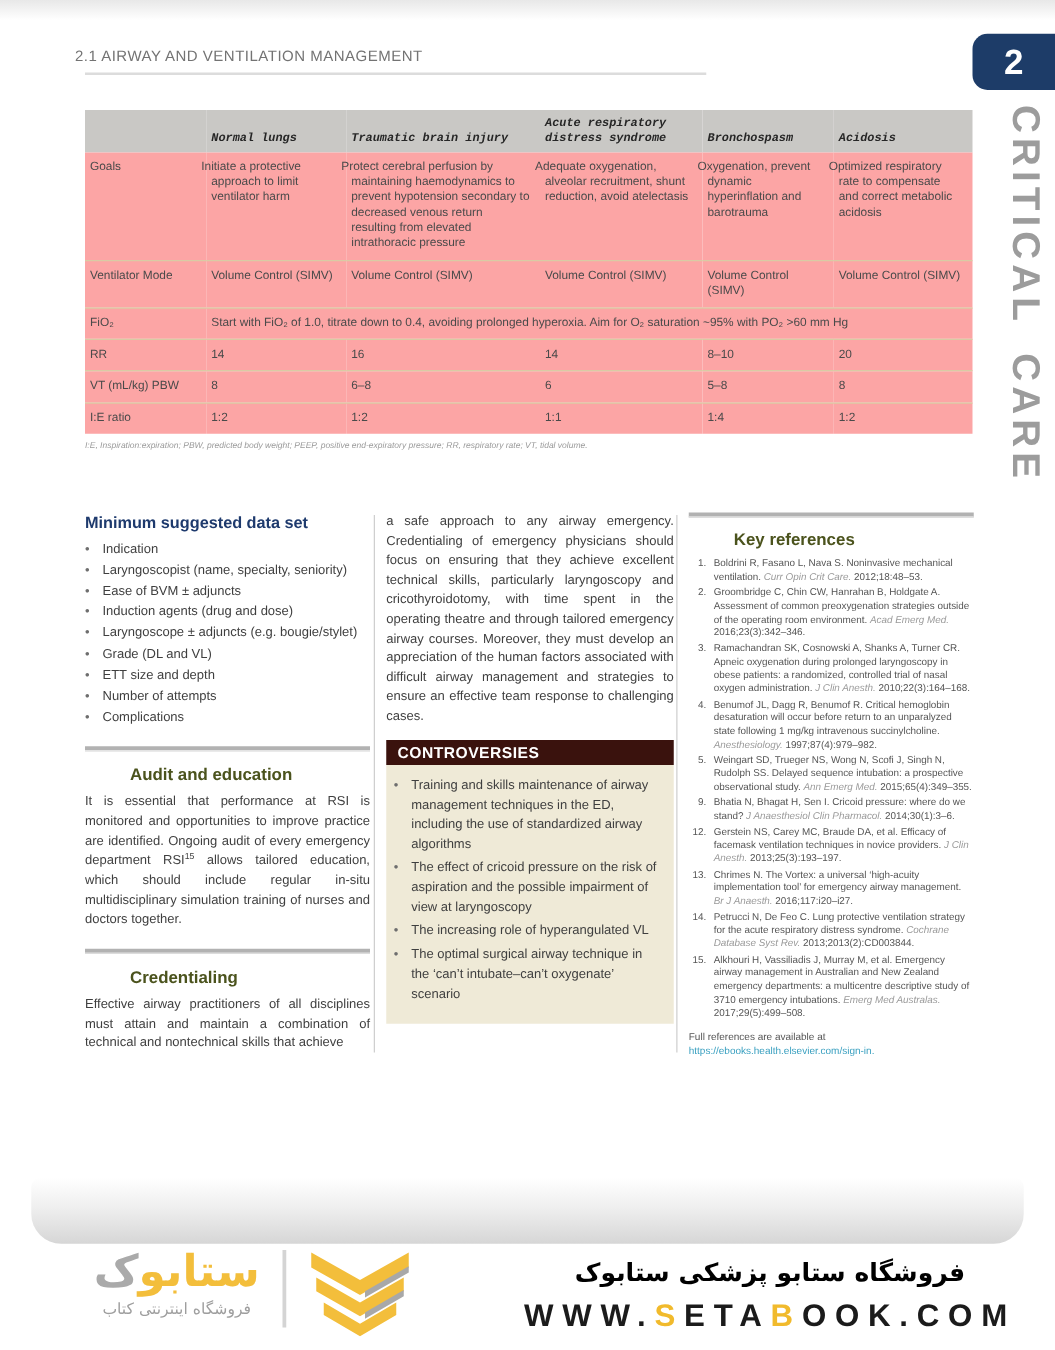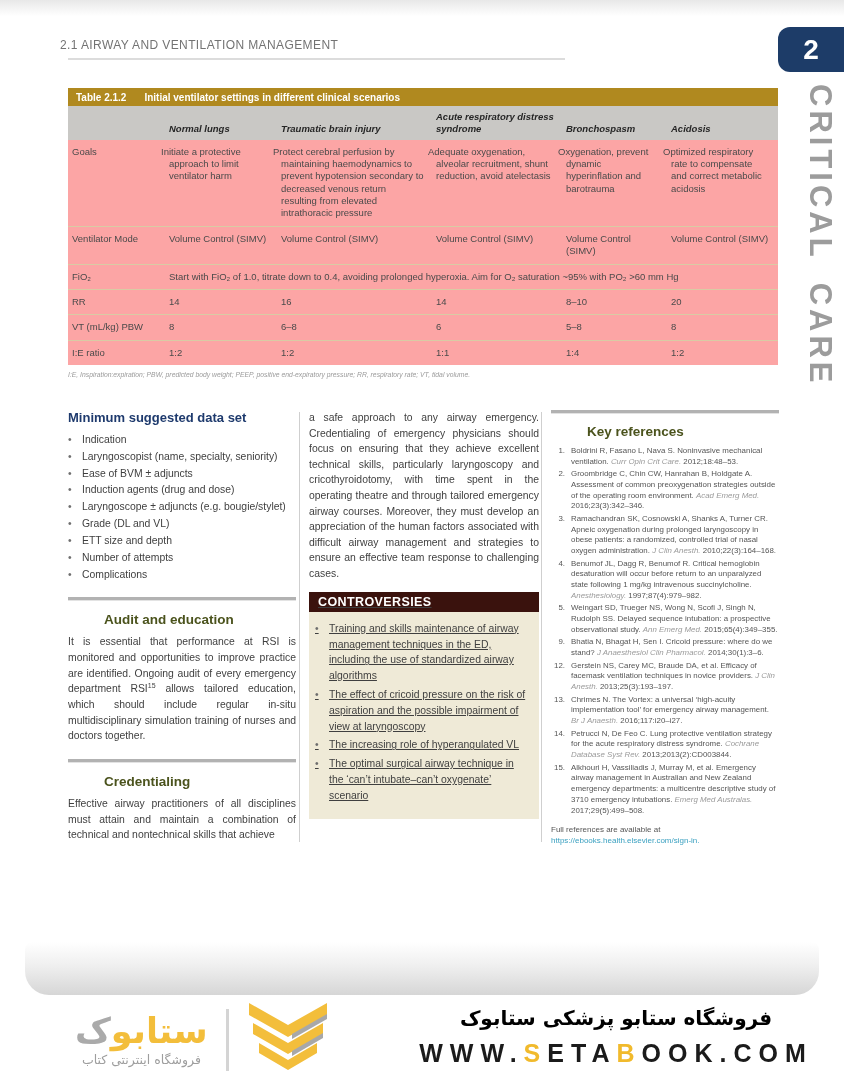--- a/index.html
+++ b/index.html
@@ -18,21 +18,21 @@
     color:#ffffff;font-size:28px;font-weight:bold;}
   .side-label{position:absolute;top:84px;right:8px;writing-mode:vertical-rl;text-orientation:mixed;
     font-size:31px;font-weight:bold;color:#9c9c9c;letter-spacing:4px;word-spacing:10px;line-height:1;}
   
   .tbl-wrap{position:absolute;left:68px;top:88px;width:710px;}
   .tbl-title{background:#b0891f;color:#ffffff;font-size:10px;font-weight:bold;
     height:18px;display:flex;align-items:center;padding-left:8px;}
   .tbl-title .lbl{margin-right:18px;}
   table.vent{border-collapse:collapse;width:710px;table-layout:fixed;}
   table.vent th{background:#c9c8c5;font-style:italic;font-weight:bold;font-size:9.5px;
-    text-align:left;vertical-align:bottom;padding:5px 8px 5px 4px;color:#262626;line-height:1.25;}
+    text-align:left;vertical-align:bottom;padding:5px 8px 5px 4px;color:#262626;line-height:1.25;font-family:Liberation Mono, monospace;}
   table.vent td{background:#fca5a5;font-size:9.5px;color:#4a4a4a;padding:6px 8px 6px 4px;
     vertical-align:top;line-height:1.3;border-top:1.5px solid #d9cba4;}
   table.vent tr.r-goals td{border-top:none;}
   table.vent td.rowlbl{color:#4a4a4a;}
   td.hang{padding-left:12px;text-indent:-8px;}
   .tbl-foot{font-size:6.8px;color:#9a9a9a;margin-top:6px;font-style:italic;}
   
   .col{position:absolute;top:410px;}
   .col1{left:68px;width:228px;}
   .col2{left:309px;width:230px;}
@@ -45,40 +45,40 @@
   h3.olive{color:#4b531d;padding-left:36px;}
   .rule{height:3px;background:#b2b2b2;border-bottom:1px solid #e3e3e3;margin:15px 0 11px 0;}
   .rule.top{margin:0 0 10px 0;}
   p.body{font-size:10.4px;line-height:1.5;text-align:justify;margin:0 0 10px 0;color:#3f3f3f;}
   sup{font-size:7px;}
   ul.dots{list-style:none;margin:0;padding:0;font-size:10.4px;line-height:1.52;color:#3f3f3f;}
   ul.dots li{display:flex;margin-bottom:1px;}
   ul.dots .b{width:14px;flex:0 0 14px;color:#6e6e6e;}
   ul.dots .t{flex:1;}
   
-  .contro{margin-top:8px;text-decoration:underline;}
+  .contro{margin-top:8px;}
   .contro-hd{background:#3a120d;color:#ffffff;font-weight:bold;font-size:12.5px;
     padding:3px 9px;letter-spacing:.4px;}
   .contro-bd{background:#efead7;padding:9px 10px 12px 6px;}
   .contro-bd ul.dots{font-size:10.4px;}
   .contro-bd ul.dots li{margin-bottom:3px;}
   
   ol.refs{list-style:none;margin:0;padding:0;font-size:7.9px;line-height:1.35;color:#555555;}
   ol.refs li{display:flex;margin-bottom:2px;}
   ol.refs .n{flex:0 0 14px;text-align:right;padding-right:6px;color:#555555;}
   ol.refs .rt{flex:1;}
   .jrnl{font-style:italic;color:#9a9a9a;}
   .fullref{font-size:8px;color:#555555;margin-top:8px;line-height:1.4;}
   .reflink{color:#3aa0c0;text-decoration:none;text-align:right;}
   
   .page-shadow{position:absolute;left:25px;top:942px;width:794px;height:53px;
     background:linear-gradient(180deg,#ffffff 0%,#efefef 45%,#d6d6d6 100%);
     border-radius:8px 8px 24px 24px;}
   
-  .footer-logo{position:absolute;left:75px;top:1000px;height:80px;display:flex;align-items:center;}
+  .footer-logo{position:absolute;left:75px;top:1000px;height:80px;display:flex;}
   .wordmark{text-align:center;}
   .wm-big{font-family:"DejaVu Sans",sans-serif;font-size:35px;font-weight:bold;
     direction:rtl;line-height:1.05;}
   .wm-gold{color:#f3be3b;}
   .wm-gray{color:#aaaaaa;}
   .wm-caption{font-family:"DejaVu Sans",sans-serif;font-size:12.5px;color:#9e9e9e;margin-top:2px;direction:rtl;}
   .vbar{width:3px;height:62px;background:#d4d4d4;margin:0 16px 0 18px;}
   .footer-right{position:absolute;right:16px;top:1006px;width:424px;text-align:center;}
   .tagline{font-family:"DejaVu Sans",sans-serif;font-size:20px;font-weight:bold;color:#000000;direction:rtl;}
   .siteurl{margin-top:9px;font-size:25px;font-weight:bold;letter-spacing:7px;color:#1b1b1b;white-space:nowrap;}
@@ -88,24 +88,20 @@
 <body>
 
 <div class="top-shade"></div>
 
 <div class="running-head">2.1  AIRWAY AND VENTILATION MANAGEMENT</div>
 <div class="head-rule"></div>
 <div class="chapter-tab">2</div>
 <div class="side-label">CRITICAL CARE</div>
 
 <div class="tbl-wrap">
-  <div class="tbl-title">
-    <span class="lbl">Table 2.1.2</span>
-    <span>Initial ventilator settings in different clinical scenarios</span>
-  </div>
   <table class="vent">
     <colgroup>
         <col style="width:97px">
         <col style="width:112px">
         <col style="width:155px">
         <col style="width:130px">
         <col style="width:105px">
         <col style="width:111px">
       </colgroup>
     <thead>

